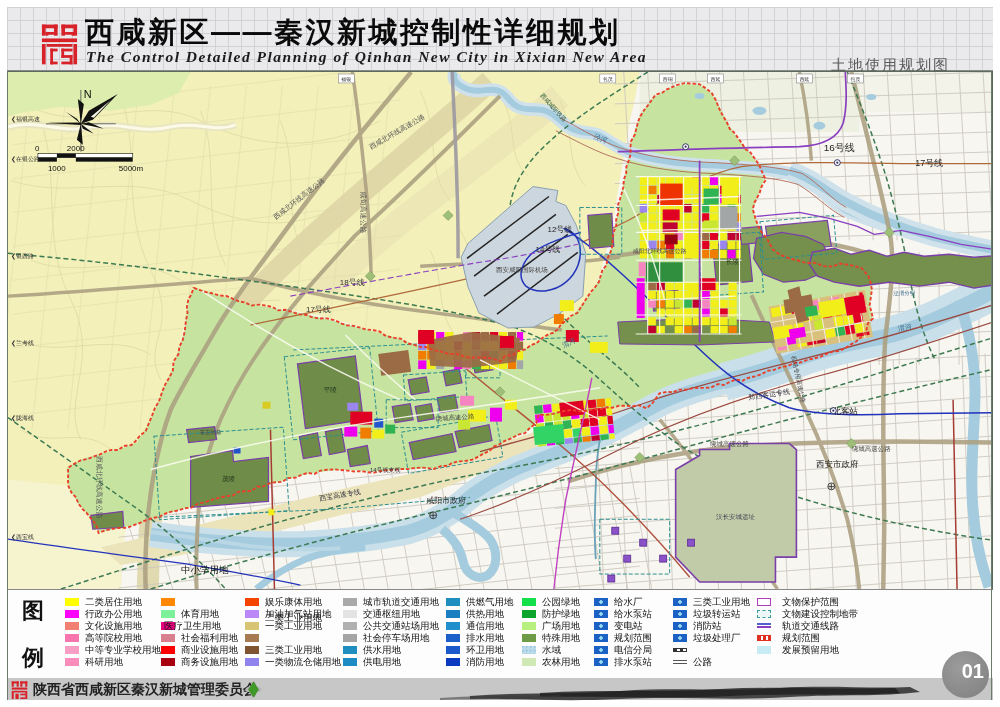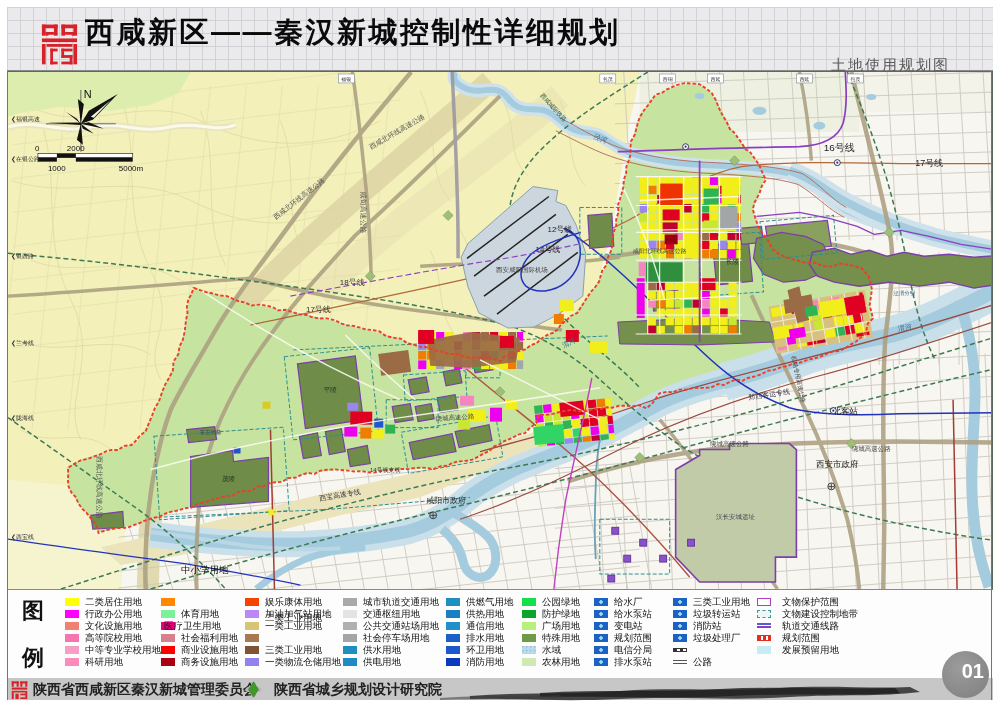--- a/index.html
+++ b/index.html
@@ -46,20 +46,21 @@
 <rect x="22" y="27" width="12" height="3"></rect>
         <rect x="22" y="27" width="3" height="10"></rect>
         <rect x="22" y="34" width="12" height="3"></rect>
         <rect x="31" y="34" width="3" height="10"></rect>
         <rect x="22" y="41" width="12" height="3"></rect>
 </g>
     </svg>
 
 <div class="cn">西咸新区——秦汉新城控制性详细规划</div>
 
+<div class="en">The Control Detailed Planning of Qinhan New City in Xixian New Area</div>
 
 <div class="sub">土地使用规划图</div>
 </div>
 
 <div id="map"><svg width="984" height="517" viewBox="7 71 986 519" preserveAspectRatio="none">
       <rect x="7" y="71" width="986" height="519" fill="#f8f6f0"></rect>
       <path d="M7,71 L640,71 L636,95 L630,120 L625,150 L620,180 L615,210 L608,245 L600,275 L590,298 L574,316 L556,332 L536,346 L516,355 L500,362 L470,360 L440,352 L410,342 L380,334 L350,324 L320,316 L290,310 L262,306 L235,301 L210,294 L193,289 L186,315 L178,350 L170,380 L160,405 L148,432 L140,460 L132,490 L126,520 L122,555 L120,590 L7,590 Z" fill="#f3f0ba"></path>
       <path d="M7,480 L130,492 L124,540 L120,590 L7,590 Z" fill="#f6f4d8" opacity="0.7"></path>
       <g stroke="#ddd9a2" stroke-width="0.8" fill="none">
         <path d="M20,100 C80,140 140,90 200,120 S320,150 380,120"></path>
@@ -925,21 +926,20 @@
     <span class="sw" style="left:757px;top:623px;height:5px;background:#fff;border-top:2px solid #5560d0;border-bottom:2px solid #8a3fc0"></span>
     <span class="lt" style="left:782px;top:620px">轨道交通线路</span>
     <span class="sw" style="left:757px;top:635px;height:6px;background:#fff;background-image:repeating-linear-gradient(90deg,#e03020 0 3px,#fff 3px 5px);border:1px solid #e03020"></span>
     <span class="lt" style="left:782px;top:632px">规划范围</span>
     <span class="sw" style="left:757px;top:646px;background:#c8ecf4"></span>
     <span class="lt" style="left:782px;top:644px">发展预留用地</span>
   </div>
 
 <div id="ftr">
 <div class="t1">陕西省西咸新区秦汉新城管理委员会</div>
-<div class="t2">陕西省城乡规划设计研究院</div>
 </div>
 
 <svg viewBox="0 0 40 44" style="position:absolute;left:11px;top:681px;width:17px;height:18px">
 <g fill="#d8222a">
 <rect x="1" y="1" width="17" height="5"></rect>
       <rect x="1" y="1" width="5" height="13"></rect>
       <rect x="13" y="1" width="5" height="13"></rect>
 <rect x="22" y="1" width="17" height="5"></rect>
       <rect x="22" y="1" width="5" height="13"></rect>
       <rect x="34" y="1" width="5" height="13"></rect>

